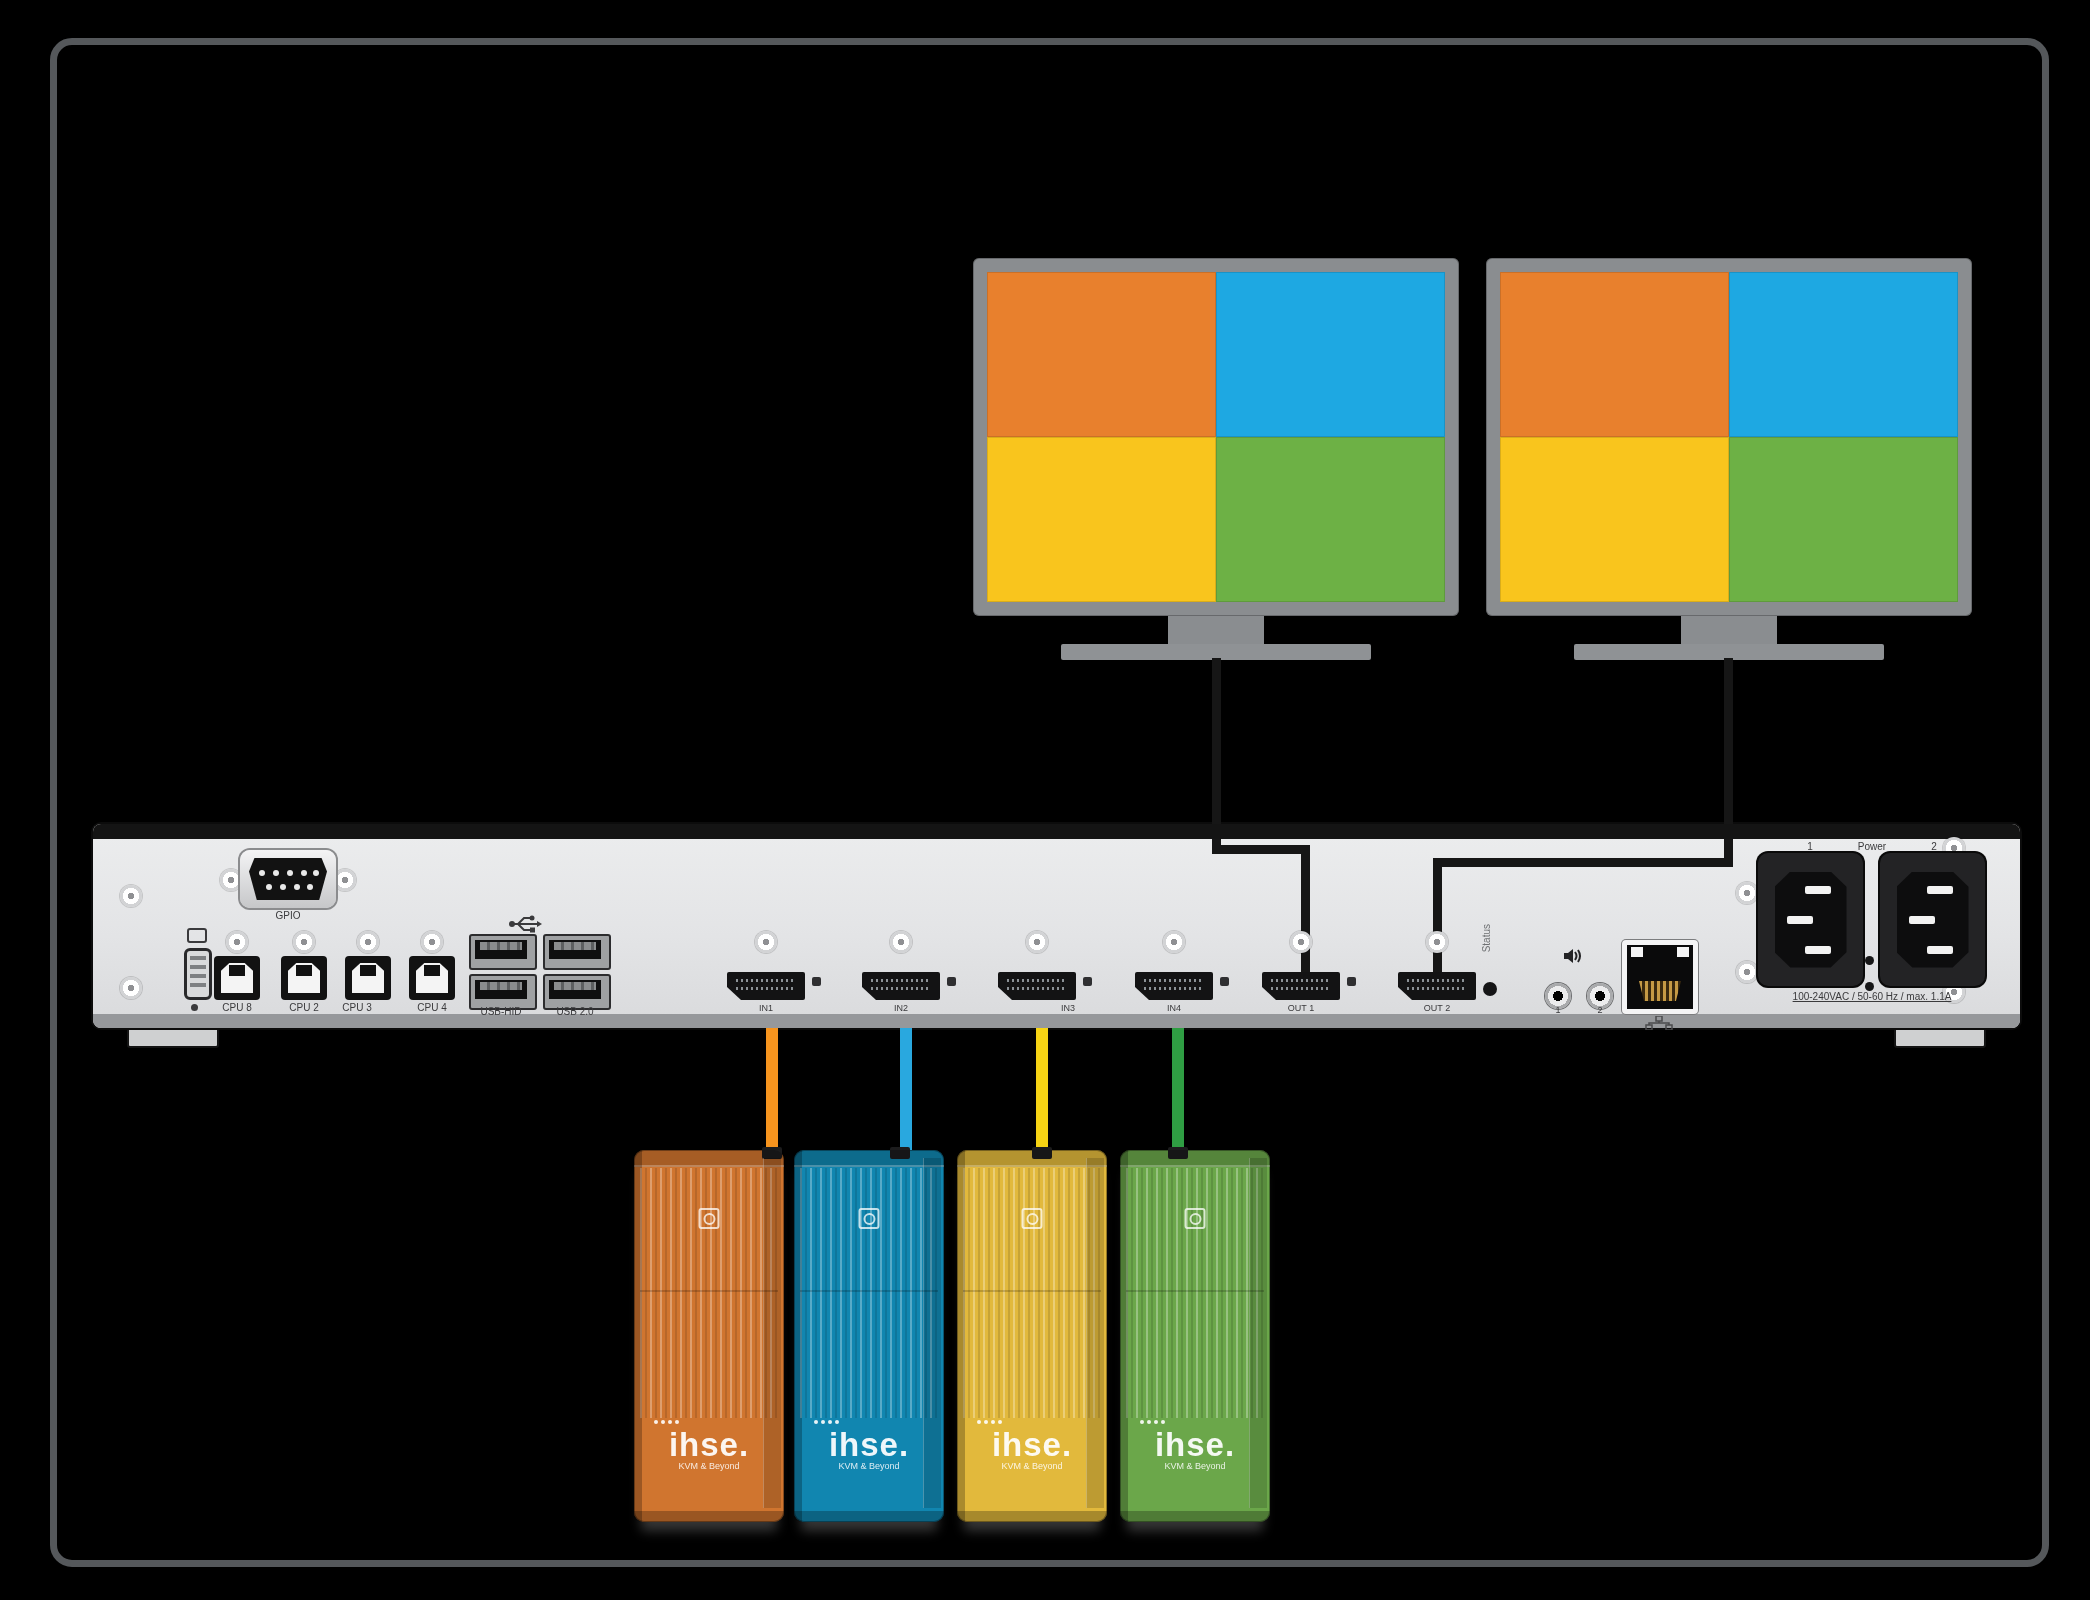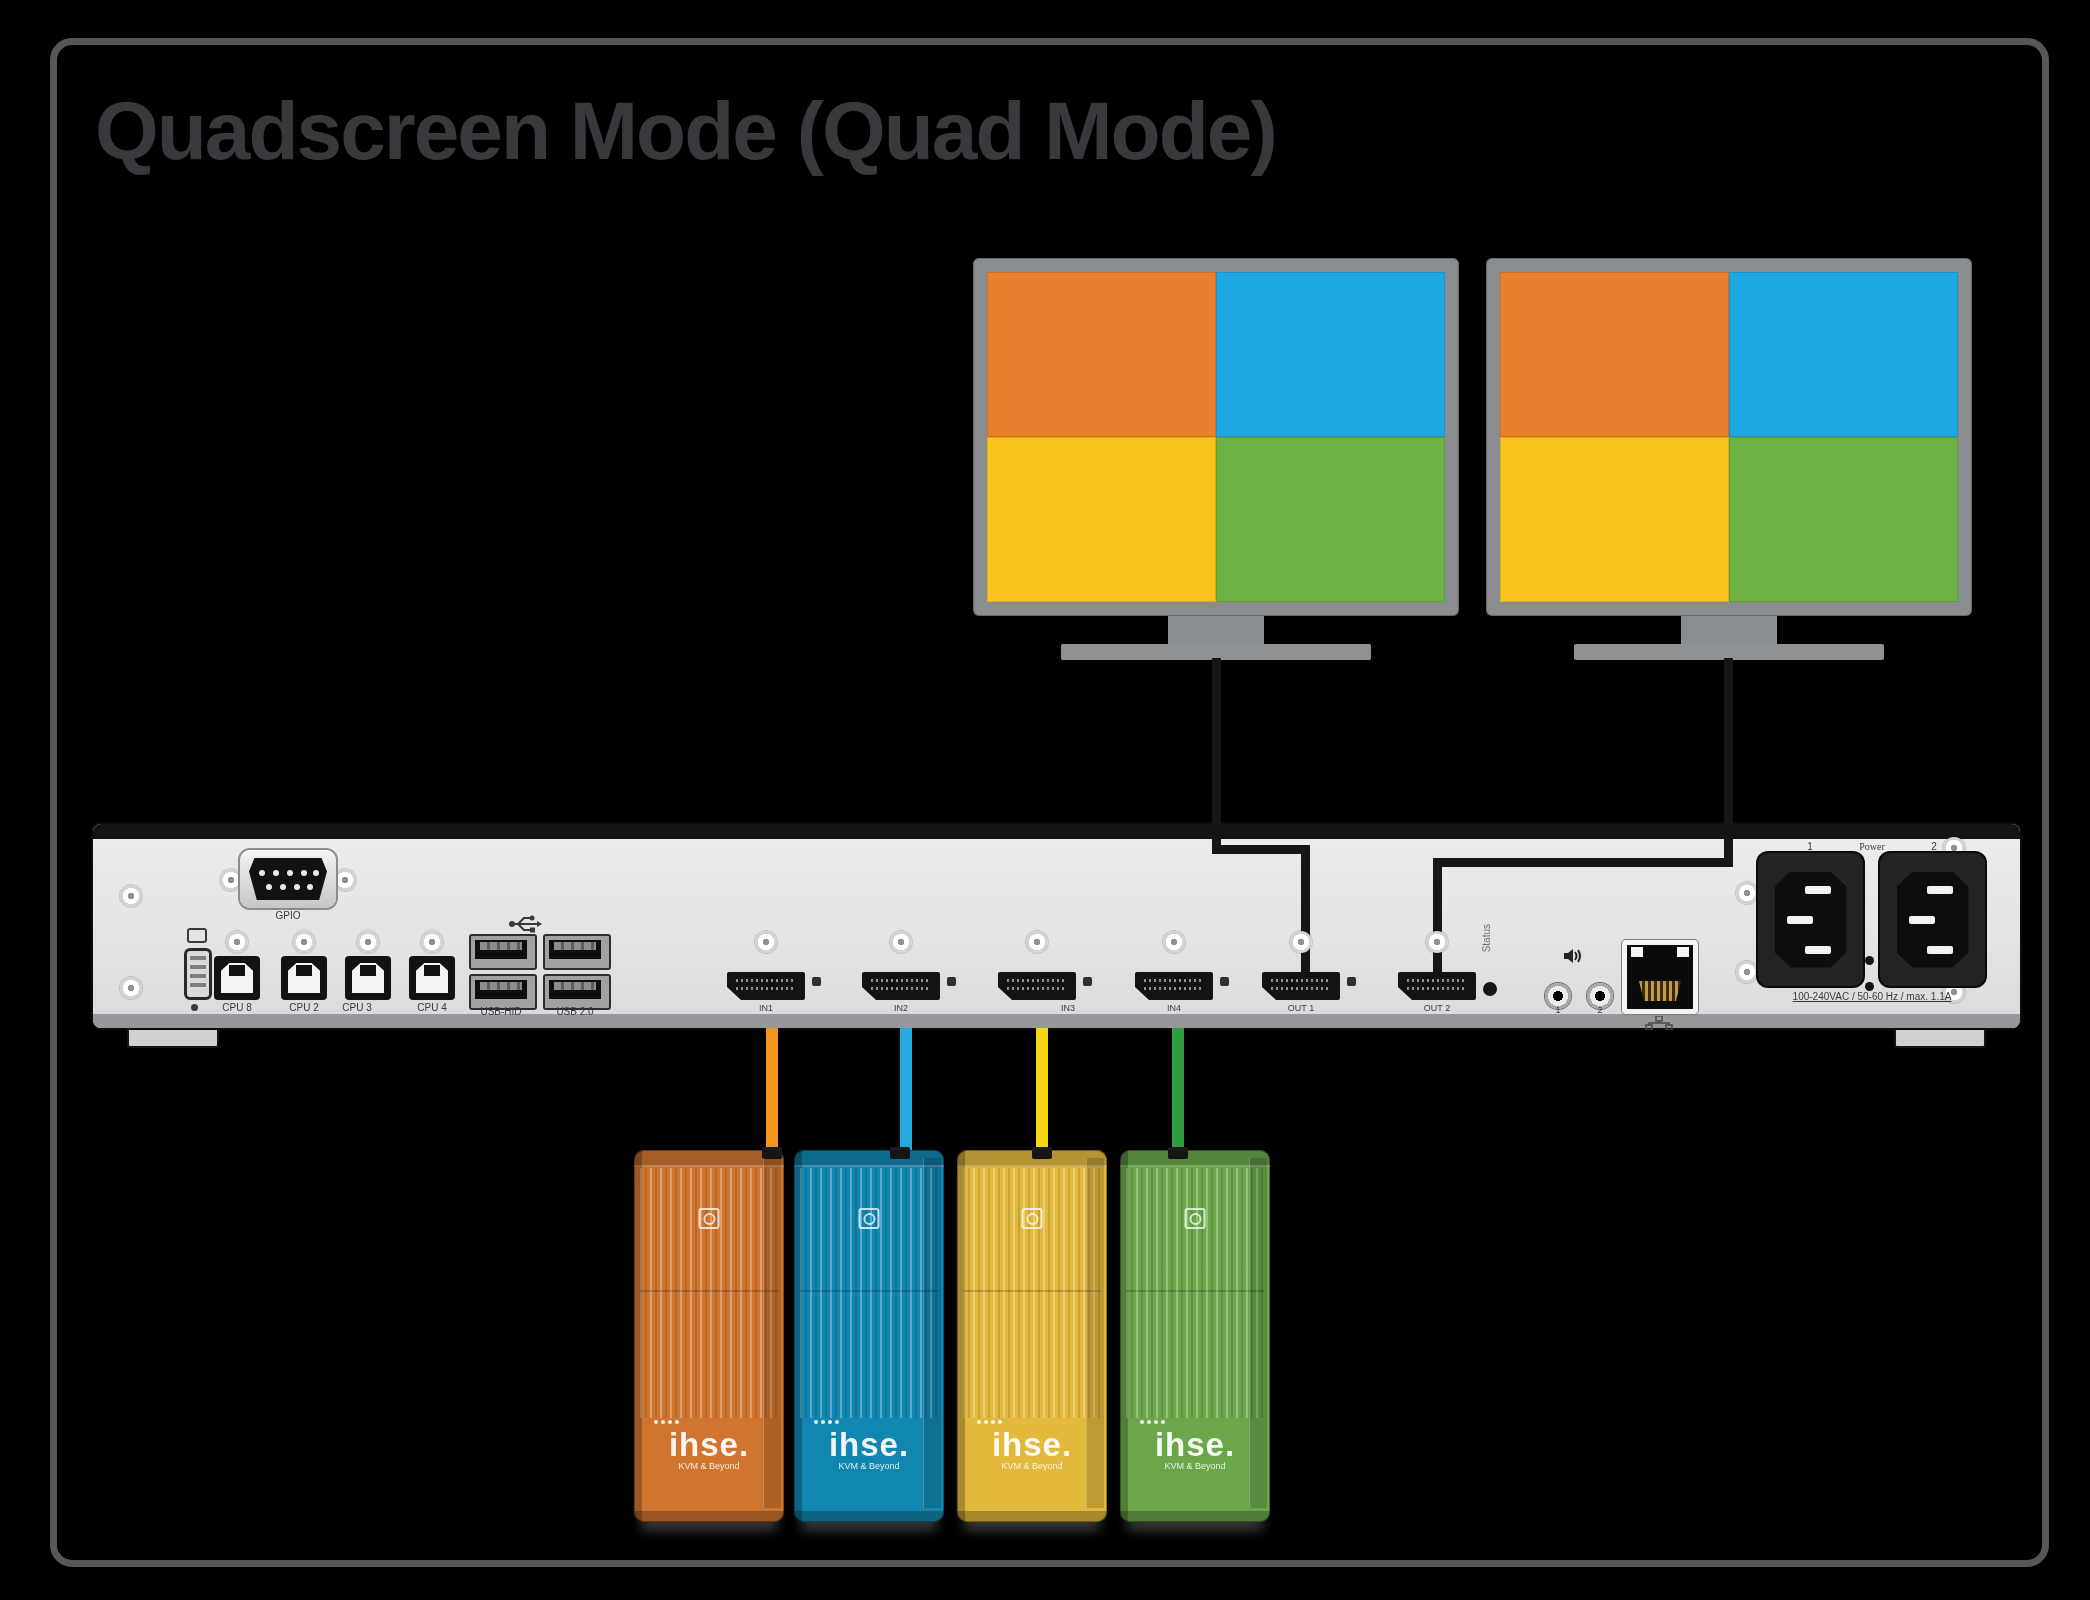--- a/index.html
+++ b/index.html
@@ -141,21 +141,20 @@
     border-radius:0 0 10px 10px;}
   .ext-stub{position:absolute;top:-3px;width:20px;height:12px;background:#1C1C1D;border-radius:2px;}
 </style>
 </head>
 <body>
 
 <div class="stage">
 
   <div class="frame"></div>
 
-  <div class="title">Quadscreen Mode (Quad Mode)</div>
 
   <div class="monitor" style="left:973px;top:258px;">
     <div class="screen">
       <div class="quad" style="background-color: rgb(232, 128, 45);"></div>
       <div class="quad" style="background-color: rgb(30, 168, 226);"></div>
       <div class="quad" style="background-color: rgb(249, 197, 29);"></div>
       <div class="quad" style="background-color: rgb(109, 177, 69);"></div>
     </div>
     <div class="neck"></div>
     <div class="mbase"></div>
@@ -282,21 +281,21 @@
       <div class="pins"></div>
     </div>
     <svg class="net-icon" width="30" height="14" viewBox="0 0 30 14">
       <rect x="12" y="0" width="6" height="5" fill="none" stroke="#4A4A4C" stroke-width="1.5"></rect>
       <rect x="2" y="9" width="6" height="5" fill="none" stroke="#4A4A4C" stroke-width="1.5"></rect>
       <rect x="22" y="9" width="6" height="5" fill="none" stroke="#4A4A4C" stroke-width="1.5"></rect>
       <path d="M15 5 V7 M5 9 V7 H25 V9" stroke="#4A4A4C" stroke-width="1.5" fill="none"></path>
     </svg>
 
     <div class="plabel" style="left:1717px;top:17px;">1</div>
-    <div class="plabel" style="left:1779px;top:17px;font-family:Liberation Serif, serif;">Power</div>
+    <div class="plabel" style="left:1779px;top:17px;">Power</div>
     <div class="plabel" style="left:1841px;top:17px;">2</div>
     <div class="inlet" style="left:1665px;">
       <div class="recess">
         <div class="slot" style="left:30px;top:14px;"></div>
         <div class="slot" style="left:12px;top:44px;"></div>
         <div class="slot" style="left:30px;top:74px;"></div>
       </div>
     </div>
     <div class="inlet" style="left:1787px;">
       <div class="recess">

